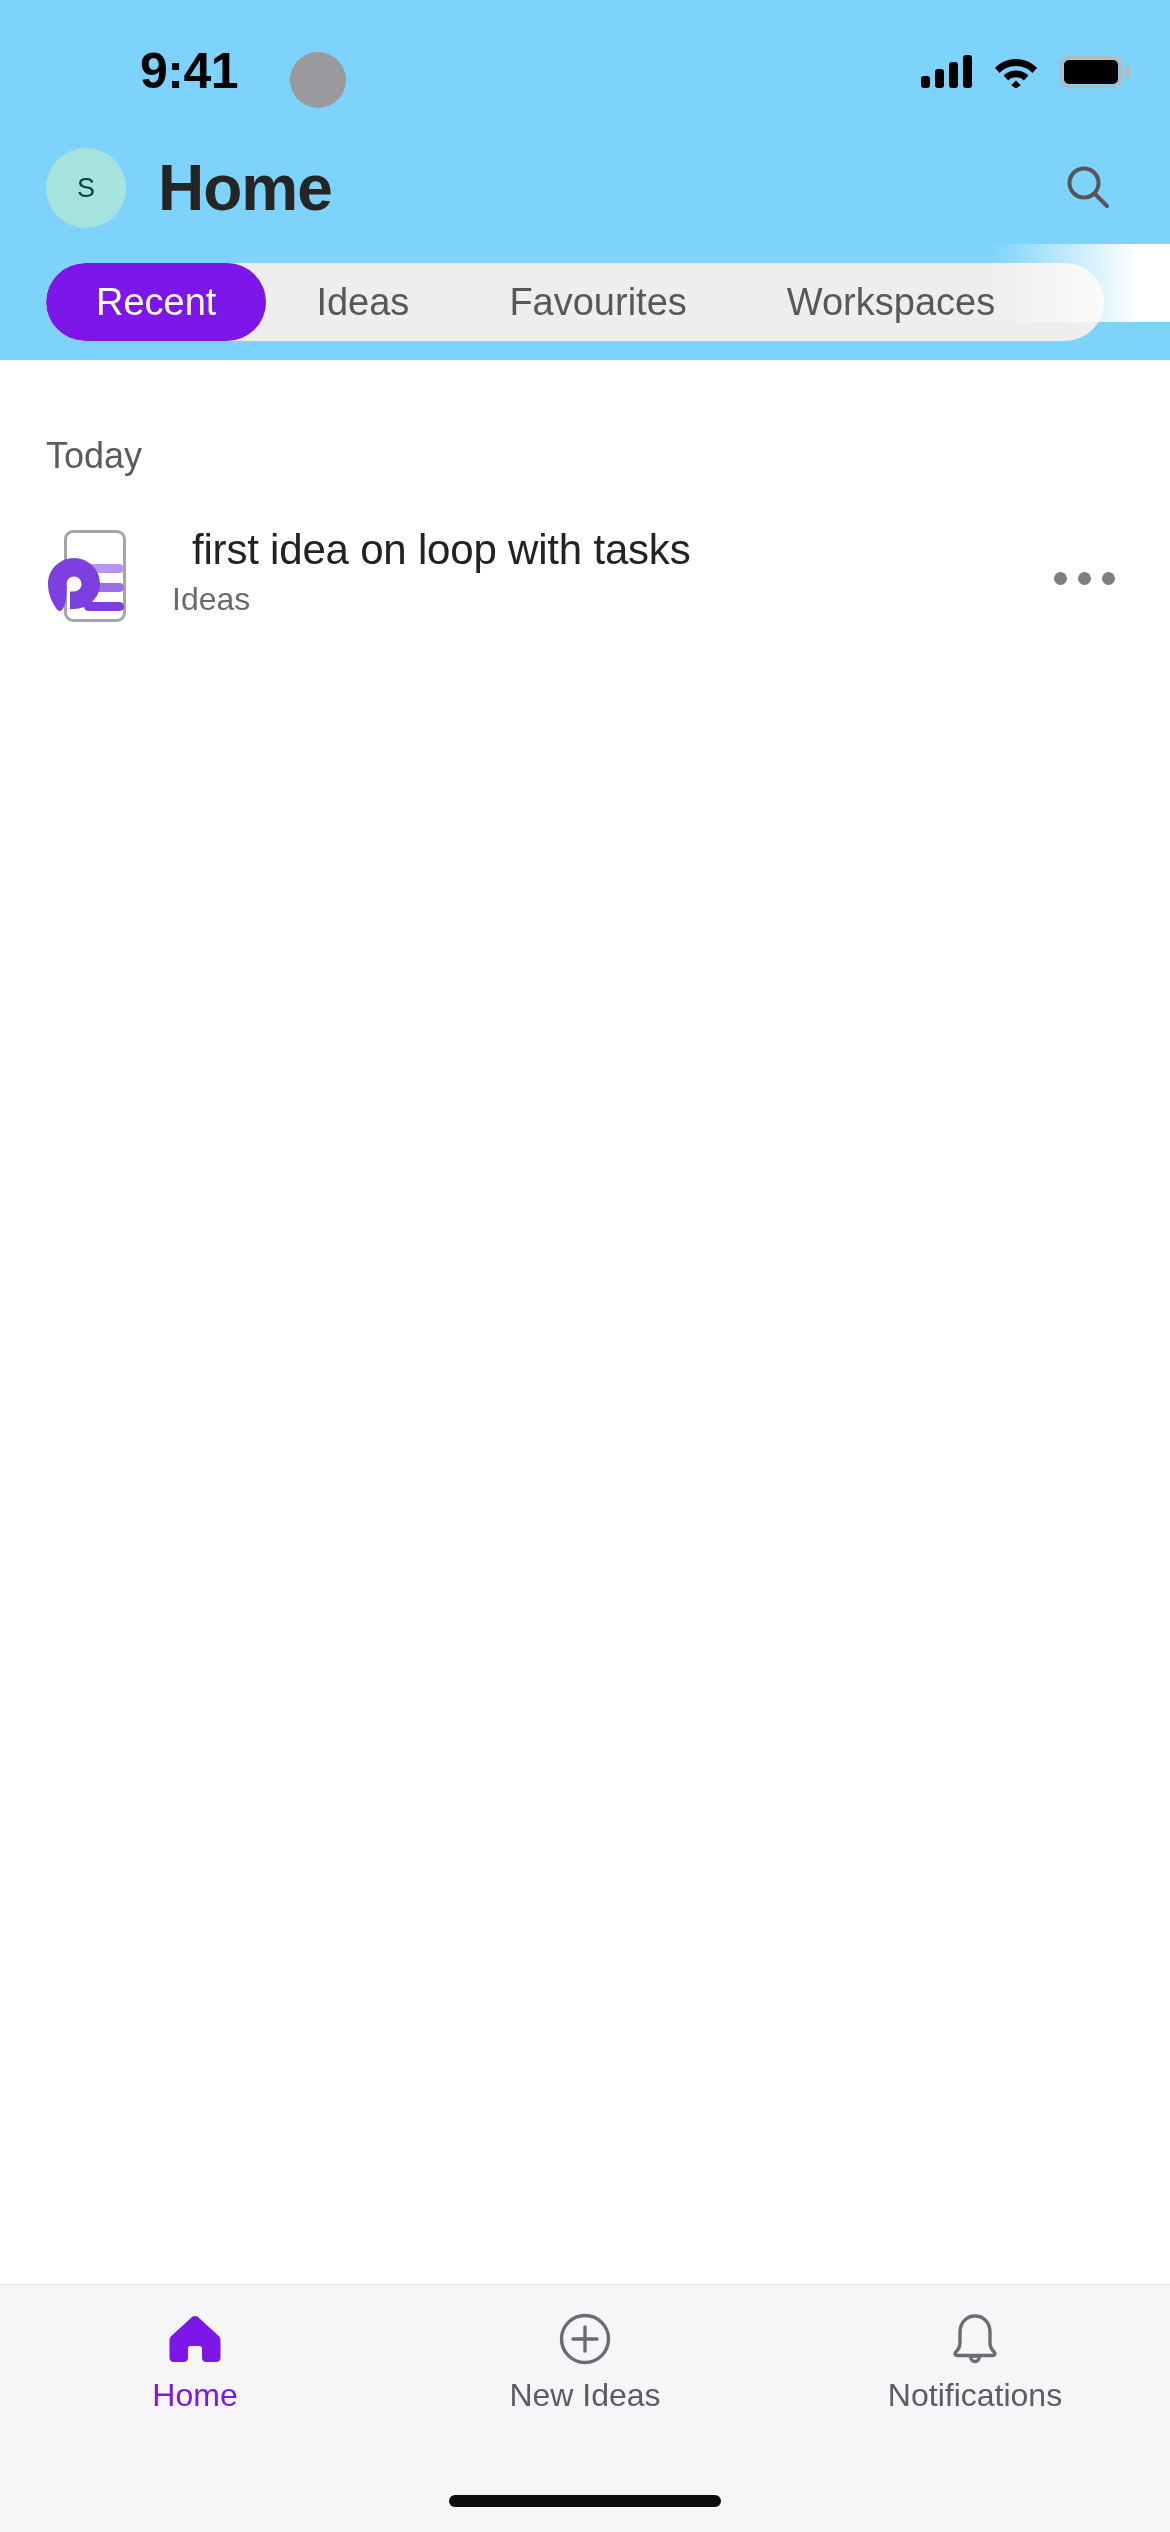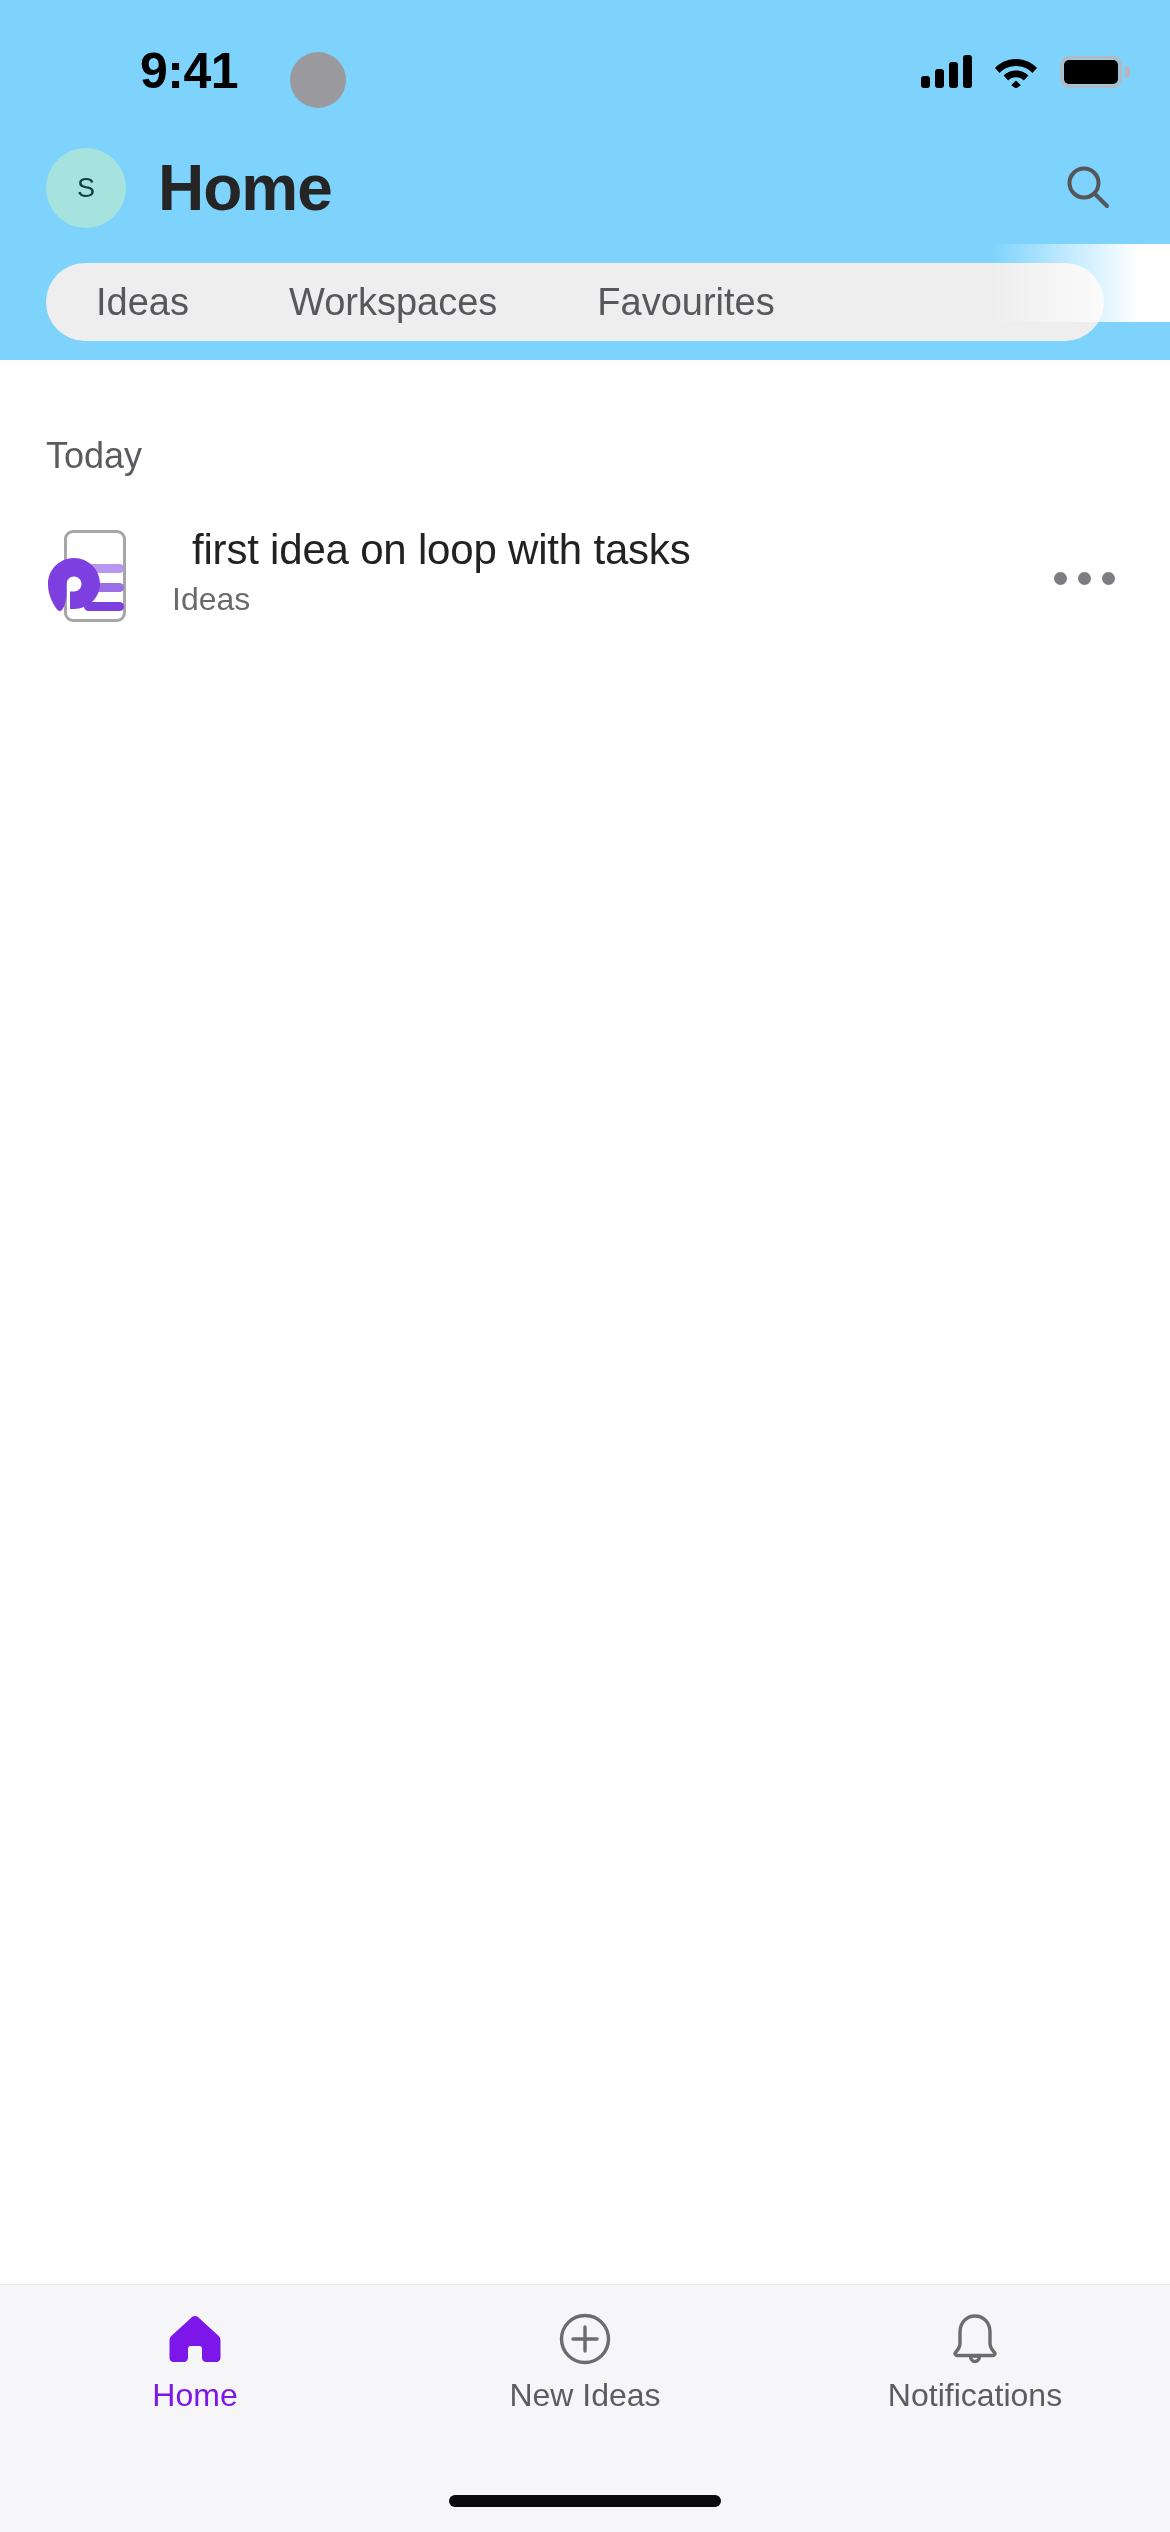--- a/index.html
+++ b/index.html
@@ -273,28 +273,31 @@
     <div class="search-btn">
       <svg width="52" height="52" viewBox="0 0 52 52">
         <circle cx="22" cy="21" r="14.5" fill="none" stroke="#565659" stroke-width="4"></circle>
         <line x1="32.5" y1="31.5" x2="45" y2="44" stroke="#565659" stroke-width="4" stroke-linecap="round"></line>
       </svg>
     </div>
   </div>
 
   <div class="tabstrip-wrap">
     <div class="tabstrip">
+      <div class="tab active">
+        <span>Recent</span>
+      </div>
       <div class="tab">
         <span>Ideas</span>
       </div>
       <div class="tab">
+        <span>Favourites</span>
+      </div>
+      <div class="tab">
         <span>Workspaces</span>
-      </div>
-      <div class="tab">
-        <span>Favourites</span>
       </div>
     </div>
     <div class="tabstrip-fade"></div>
   </div>
 
   <div class="content">
 
     <div class="section-label">Today</div>
 
     <div class="list-row">

